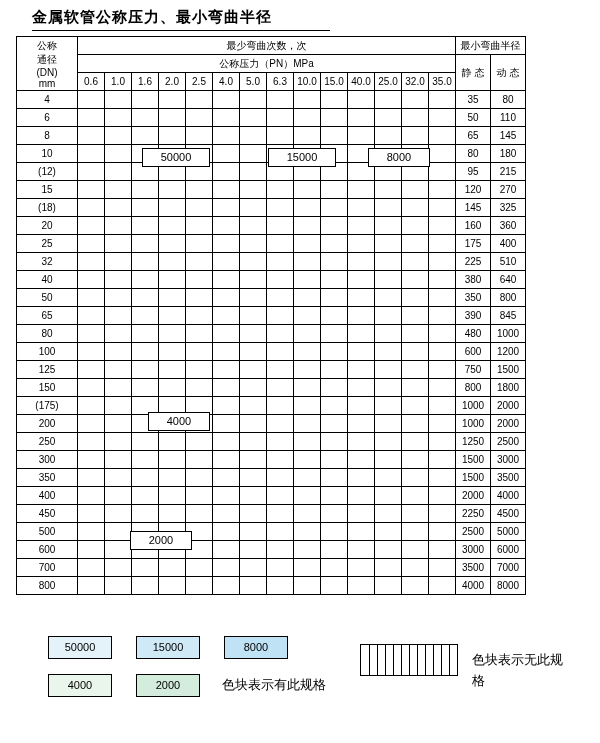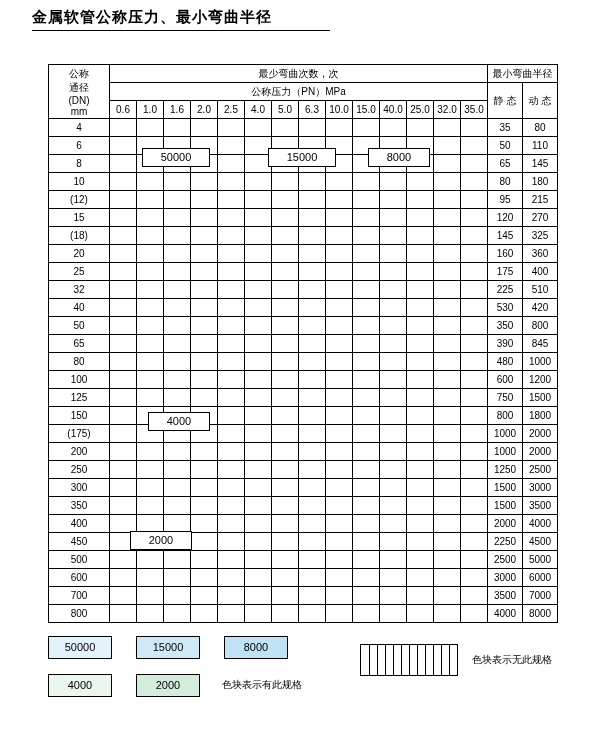--- a/index.html
+++ b/index.html
@@ -15,24 +15,23 @@
     position:absolute;left:32px;top:8px;
     font-size:15px;font-weight:bold;letter-spacing:1px;
     font-family:Liberation Mono, monospace;
   }
   .title-underline{
     position:absolute;left:32px;top:30px;width:298px;height:1px;background:#000;
   }
 
   
   .tbl{
-    position:absolute;left:48px;top:36px;
+    position:absolute;left:16px;top:36px;
     border-collapse:collapse;
     table-layout:fixed;
-    margin-top:28px;
   }
   .tbl td,.tbl th{
     border:1px solid #000;
     font-size:10px;
     text-align:center;
     vertical-align:middle;
     padding:0;
     height:17px;
     font-weight:normal;
     background:#fff;
@@ -69,21 +68,21 @@
     width:62px;height:21px;
     border:1px solid #000;
     font-size:11px;text-align:center;line-height:21px;
     background:#fff;
   }
   .lg-chip.blue{background:#e4f2fa;}
   .lg-chip.blue-d{background:#cfe9f6;}
   .lg-chip.blue-m{background:#bfe2f4;}
   .lg-chip.grn{background:#eaf6ec;}
   .lg-chip.grn-d{background:#d3ecdb;}
-  .lg-note{position:absolute;font-size:10px;line-height:21px;}
+  .lg-note{position:absolute;font-size:13px;line-height:21px;}
   .lg-striped{
     position:absolute;
     width:96px;height:30px;
     border:1px solid #000;background:#fff;
   }
   .lg-striped i{
     position:absolute;top:0;bottom:0;width:1px;background:#000;
   }
 </style>
 </head>
@@ -326,22 +325,22 @@
         <td class="pn-col cell c-blue"></td>
         <td class="pn-col cell c-blue"></td>
         <td class="pn-col cell c-blue"></td>
         <td class="pn-col cell c-blue"></td>
         <td class="pn-col cell c-blue"></td>
         <td class="pn-col cell c-empty"></td>
         <td class="pn-col cell c-empty"></td>
         <td class="pn-col cell c-empty"></td>
         <td class="pn-col cell c-empty"></td>
         <td class="pn-col cell c-empty"></td>
-        <td class="rad-col">530</td>
-        <td class="rad-col">420</td>
+        <td class="rad-col">380</td>
+        <td class="rad-col">640</td>
       </tr>
       <tr>
         <td class="lbl-col dn-cell">50</td>
         <td class="pn-col cell c-blue"></td>
         <td class="pn-col cell c-blue"></td>
         <td class="pn-col cell c-blue"></td>
         <td class="pn-col cell c-blue"></td>
         <td class="pn-col cell c-blue"></td>
         <td class="pn-col cell c-blue"></td>
         <td class="pn-col cell c-blue"></td>

